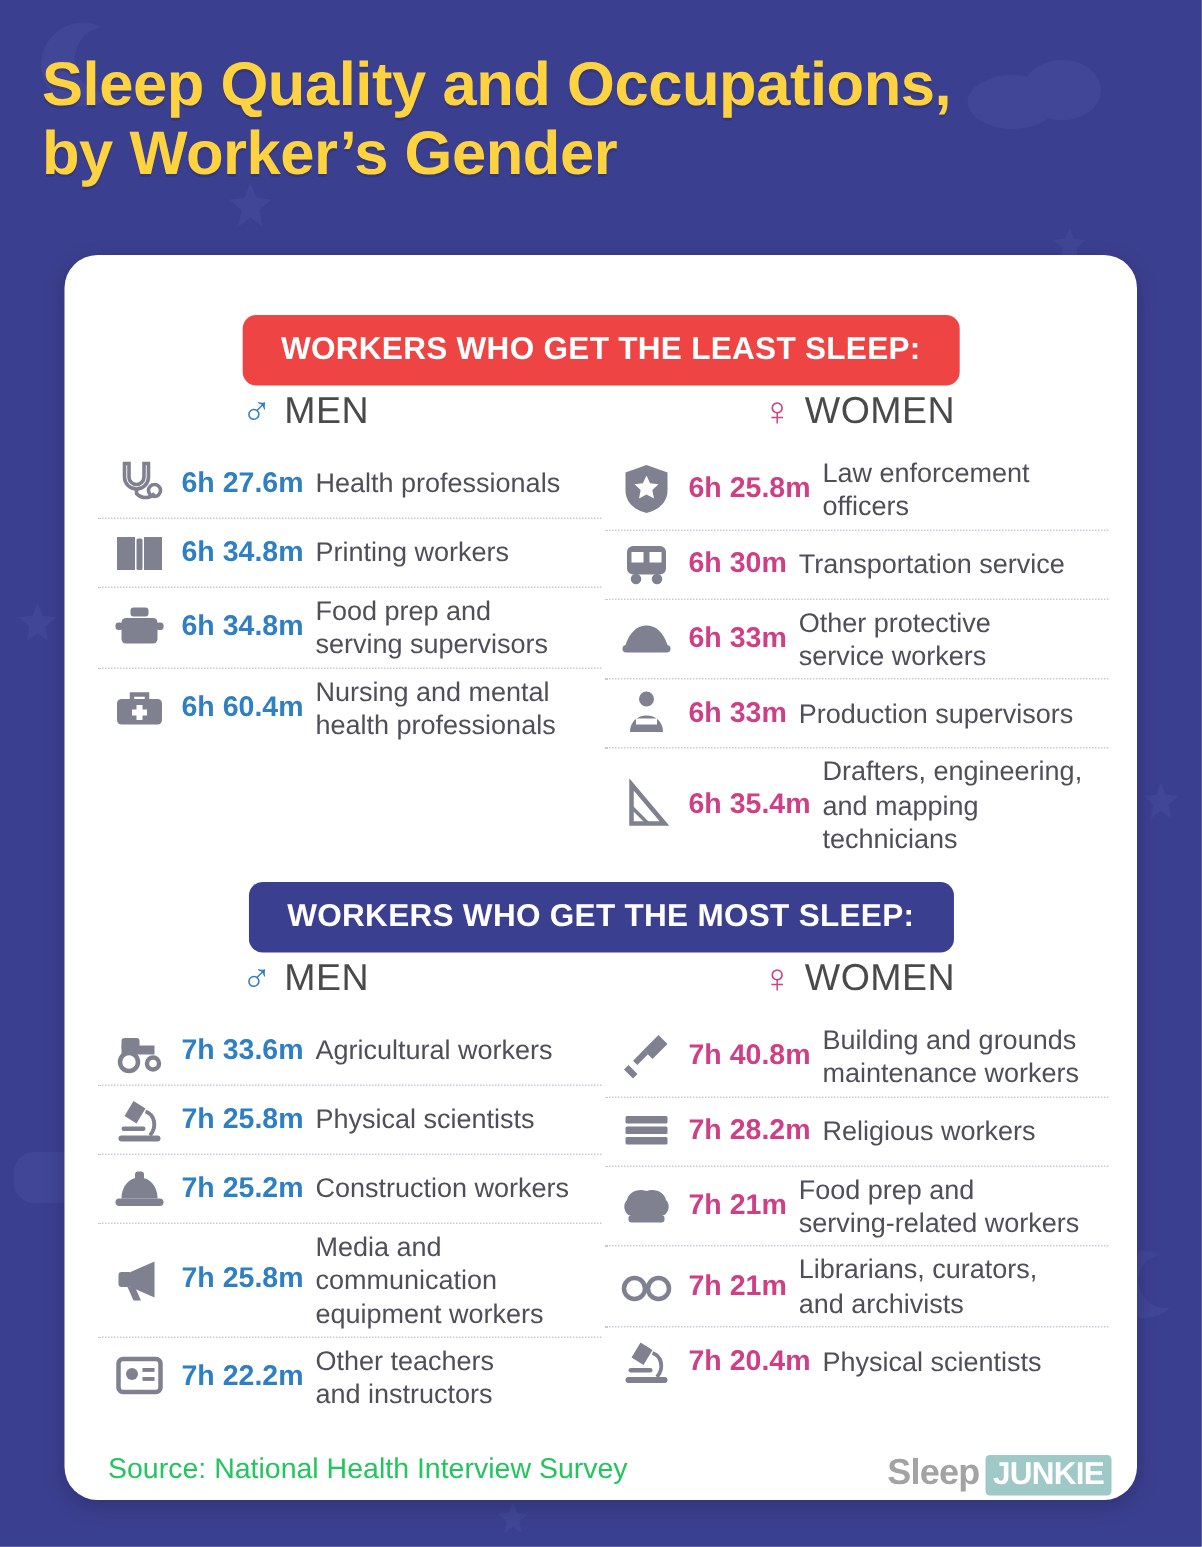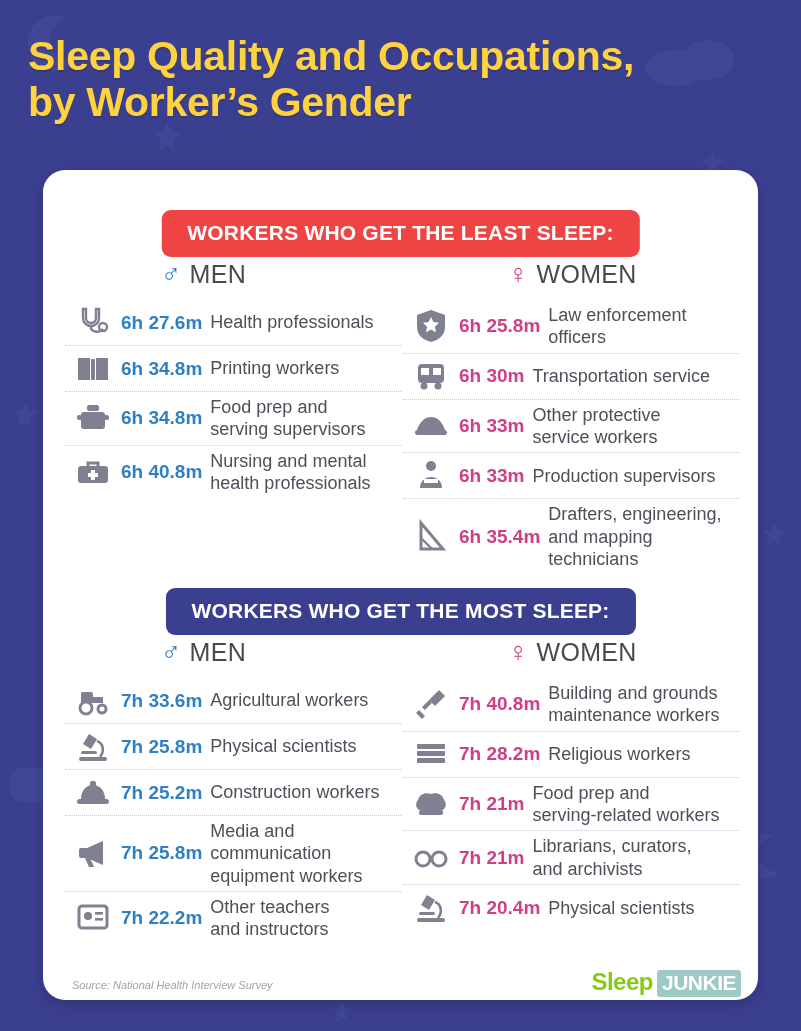--- a/index.html
+++ b/index.html
@@ -113,32 +113,31 @@
   .col.women .time { color: #cf3f86; }
   .label {
     font-size: 18px;
     color: #4f4f5a;
     line-height: 1.24;
   }
 
   .source {
     position: absolute;
     left: 72px; bottom: 40px;
-    color: #a3a3a3;
-    font-size: 11px;
-    font-style: italic;
+    color: #22c55e;
+    font-size: 19px;
   }
   .logo {
     position: absolute;
     right: 60px; bottom: 34px;
     display: flex; align-items: baseline; gap: 4px;
     font-size: 24px; font-weight: bold;
     letter-spacing: -0.5px;
   }
-  .logo .sleep { color: #84cc16; }
+  .logo .sleep { color: #a3a3a3; }
   .logo .junkie {
     background: #9fc9c6; color: #ffffff;
     padding: 1px 5px 2px; border-radius: 3px; font-size: 21px;
   }
 </style>
 </head>
 <body>
 
 <div id="page">
 
@@ -242,21 +241,21 @@
           <div class="label">Food prep and<br>serving supervisors</div>
         </div>
         <div class="row">
           <div class="icon-cell">
             <svg width="36" height="36" viewBox="0 0 36 36" fill="#7f8190">
               <rect x="3" y="12" width="30" height="17" rx="3"></rect>
               <path d="M13 12V9h10v3" fill="none" stroke="#7f8190" stroke-width="3"></path>
               <path d="M16 16h4v3h3v4h-3v3h-4v-3h-3v-4h3z" fill="#fff"></path>
             </svg>
           </div>
-          <div class="time">6h 40.8m</div>
+          <div class="time">6h 60.4m</div>
           <div class="label">Nursing and mental<br>health professionals</div>
         </div>
       </div>
     <div class="col women least" id="c0w">
         <div class="row">
           <div class="icon-cell">
             <svg width="36" height="36" viewBox="0 0 36 36" fill="#7f8190">
               <path d="M18 2l14 5v12c0 8-6 13-14 15C10 32 4 27 4 19V7z"></path>
               <path d="M18 9l2.4 5.1 5.6.7-4.1 3.9 1.1 5.6L18 21.6l-5 2.7 1.1-5.6L10 14.8l5.6-.7z" fill="#fff"></path>
             </svg>

